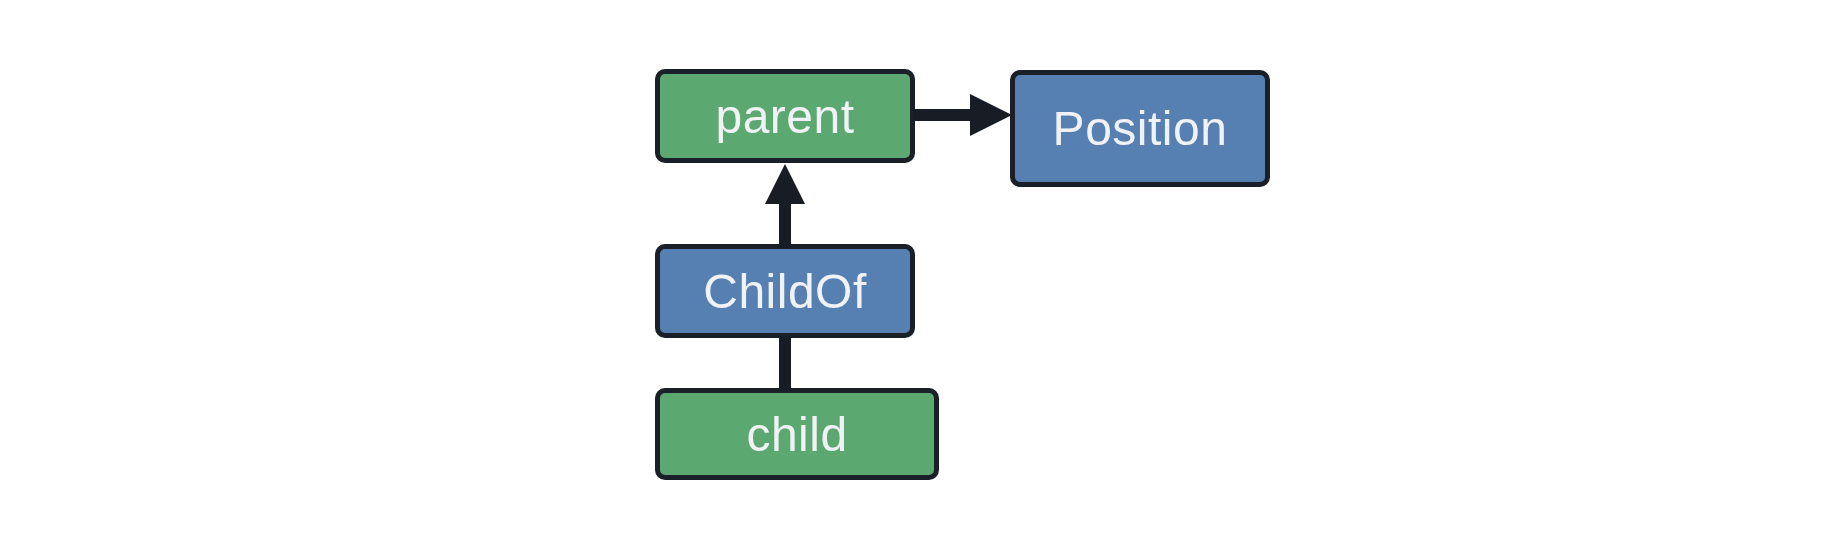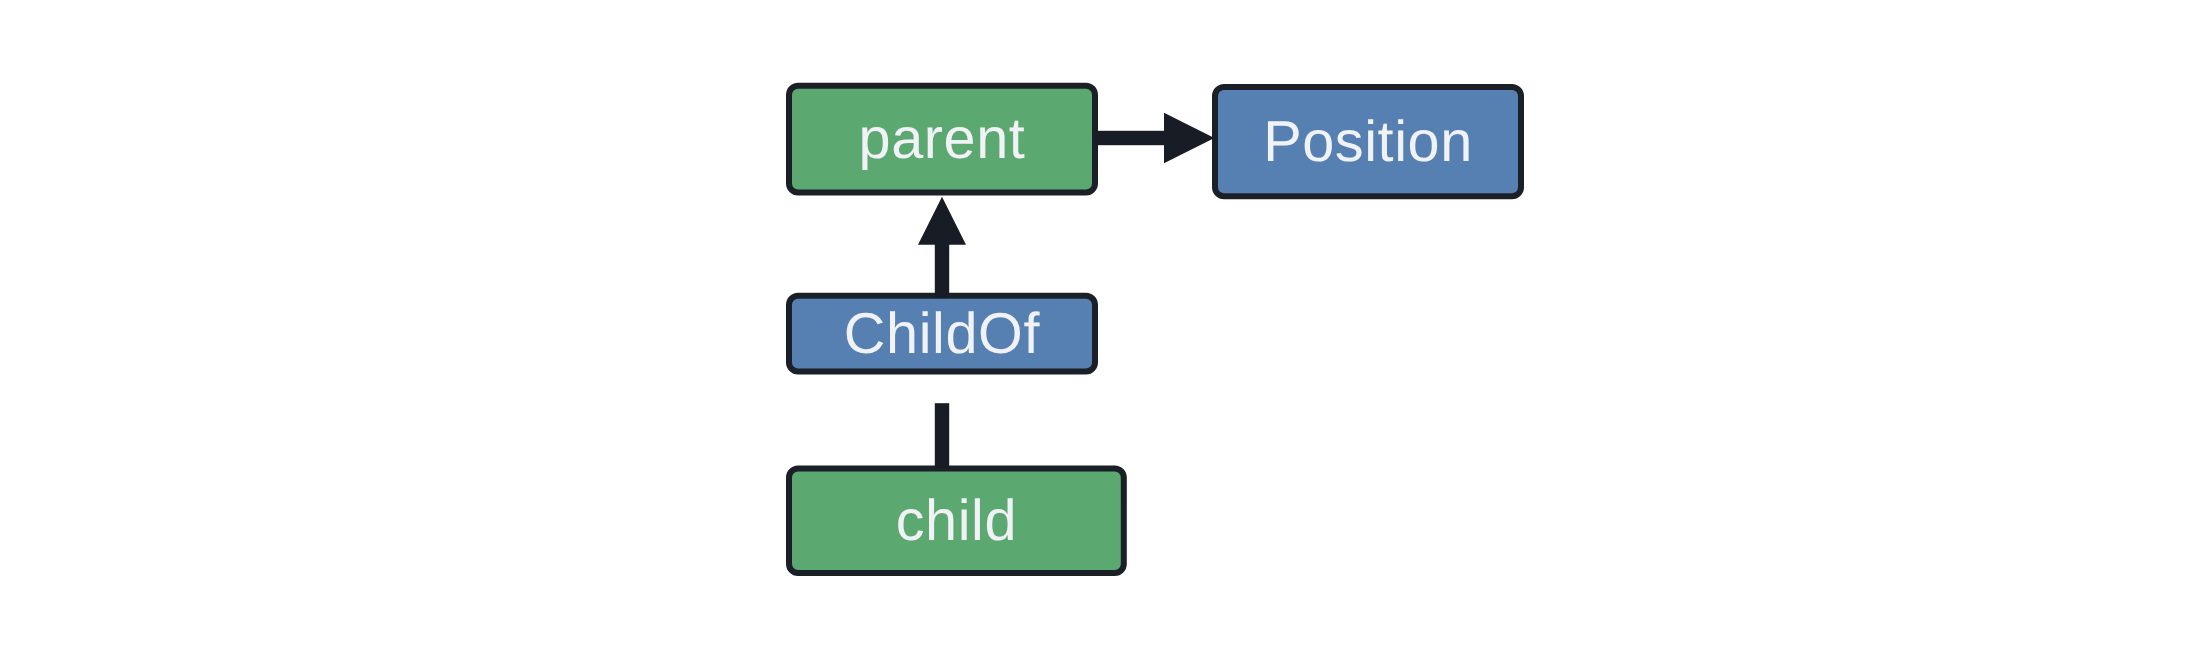--- a/index.html
+++ b/index.html
@@ -25,22 +25,22 @@
     justify-content: center;
     font-size: 48px;
     font-weight: 400;
     color: #f0f2f5;
     letter-spacing: 0.5px;
   }
   .node.entity   { background: #5ba870; }
   .node.component{ background: #5680b2; }
 
   .node-parent   { left: 655px;  top: 69px;  width: 260px; height: 94px; }
-  .node-position { left: 1010px; top: 70px;  width: 260px; height: 96px; }
-  .node-childof  { left: 655px;  top: 244px; width: 260px; height: 68px; }
+  .node-position { left: 1010px; top: 70px;  width: 260px; height: 117px; }
+  .node-childof  { left: 655px;  top: 244px; width: 260px; height: 94px; }
   .node-child    { left: 655px;  top: 388px; width: 284px; height: 92px; }
 
   .edge-shaft {
     position: absolute;
     background: #181c24;
   }
   .shaft-parent-position { left: 913px; top: 109px; width: 62px; height: 12px; }
   .shaft-childof-parent  { left: 779px; top: 202px; width: 12px; height: 46px; }
   .shaft-child-childof   { left: 779px; top: 336px; width: 12px; height: 54px; }
 

